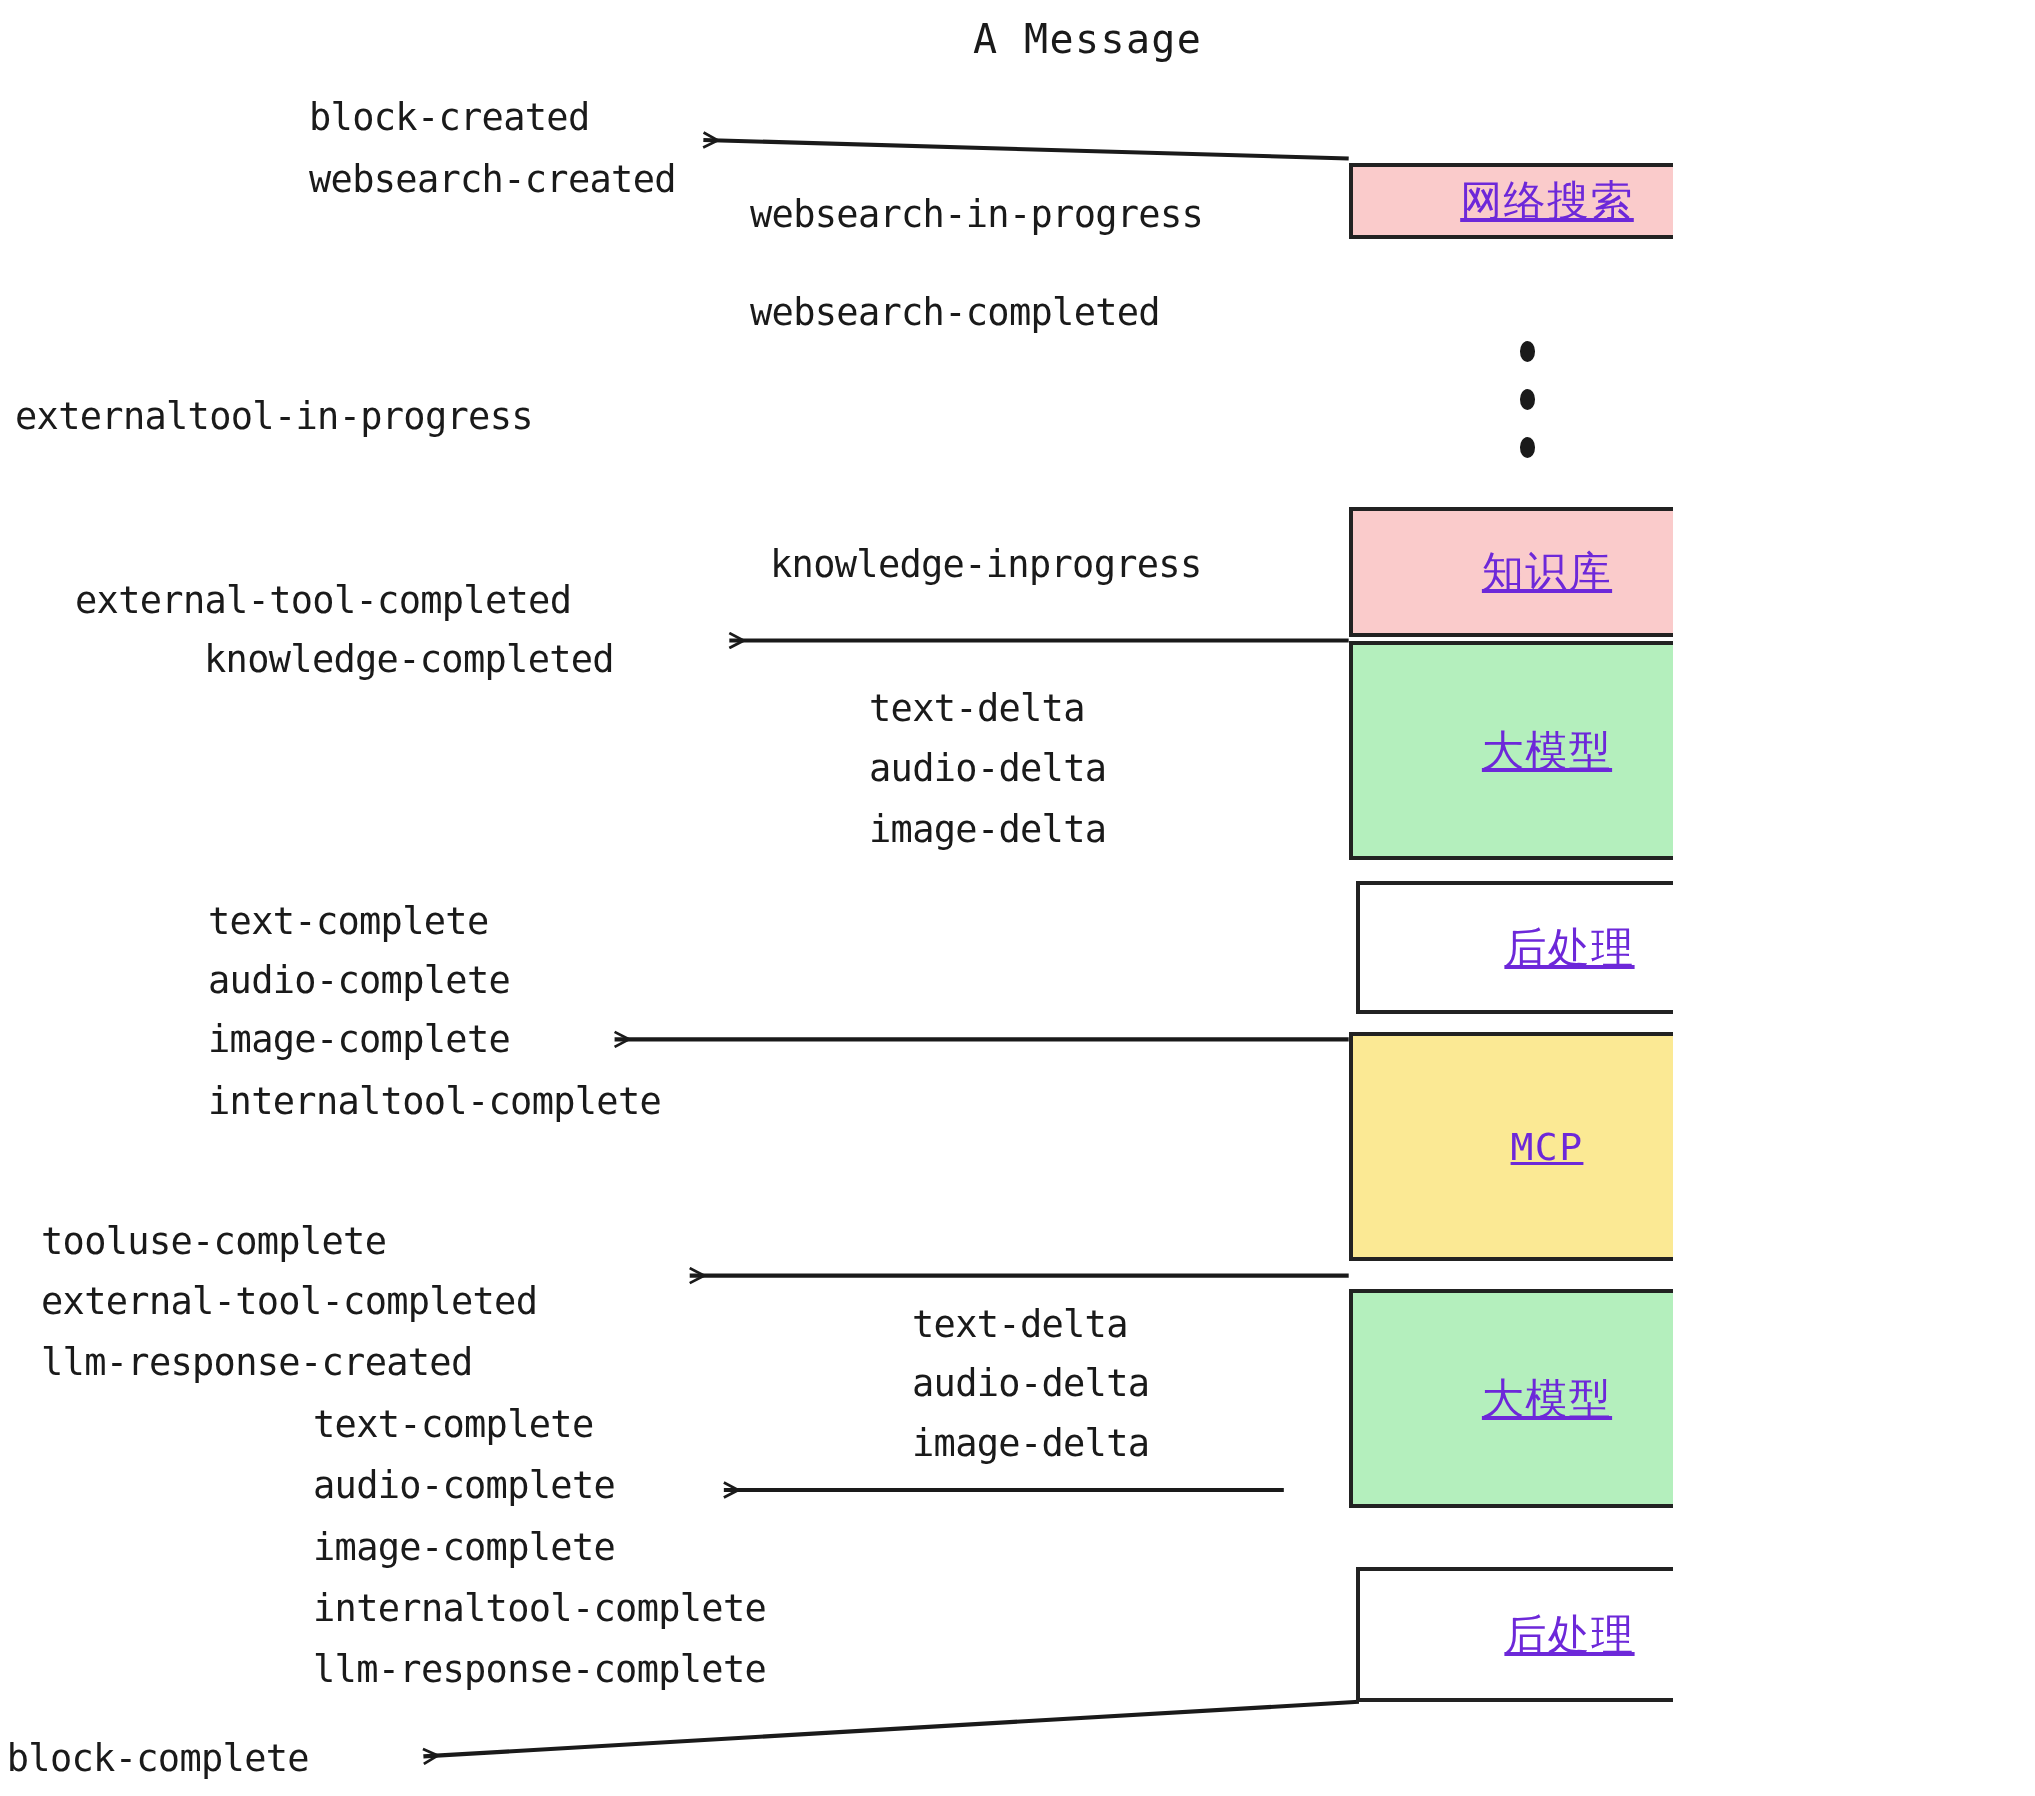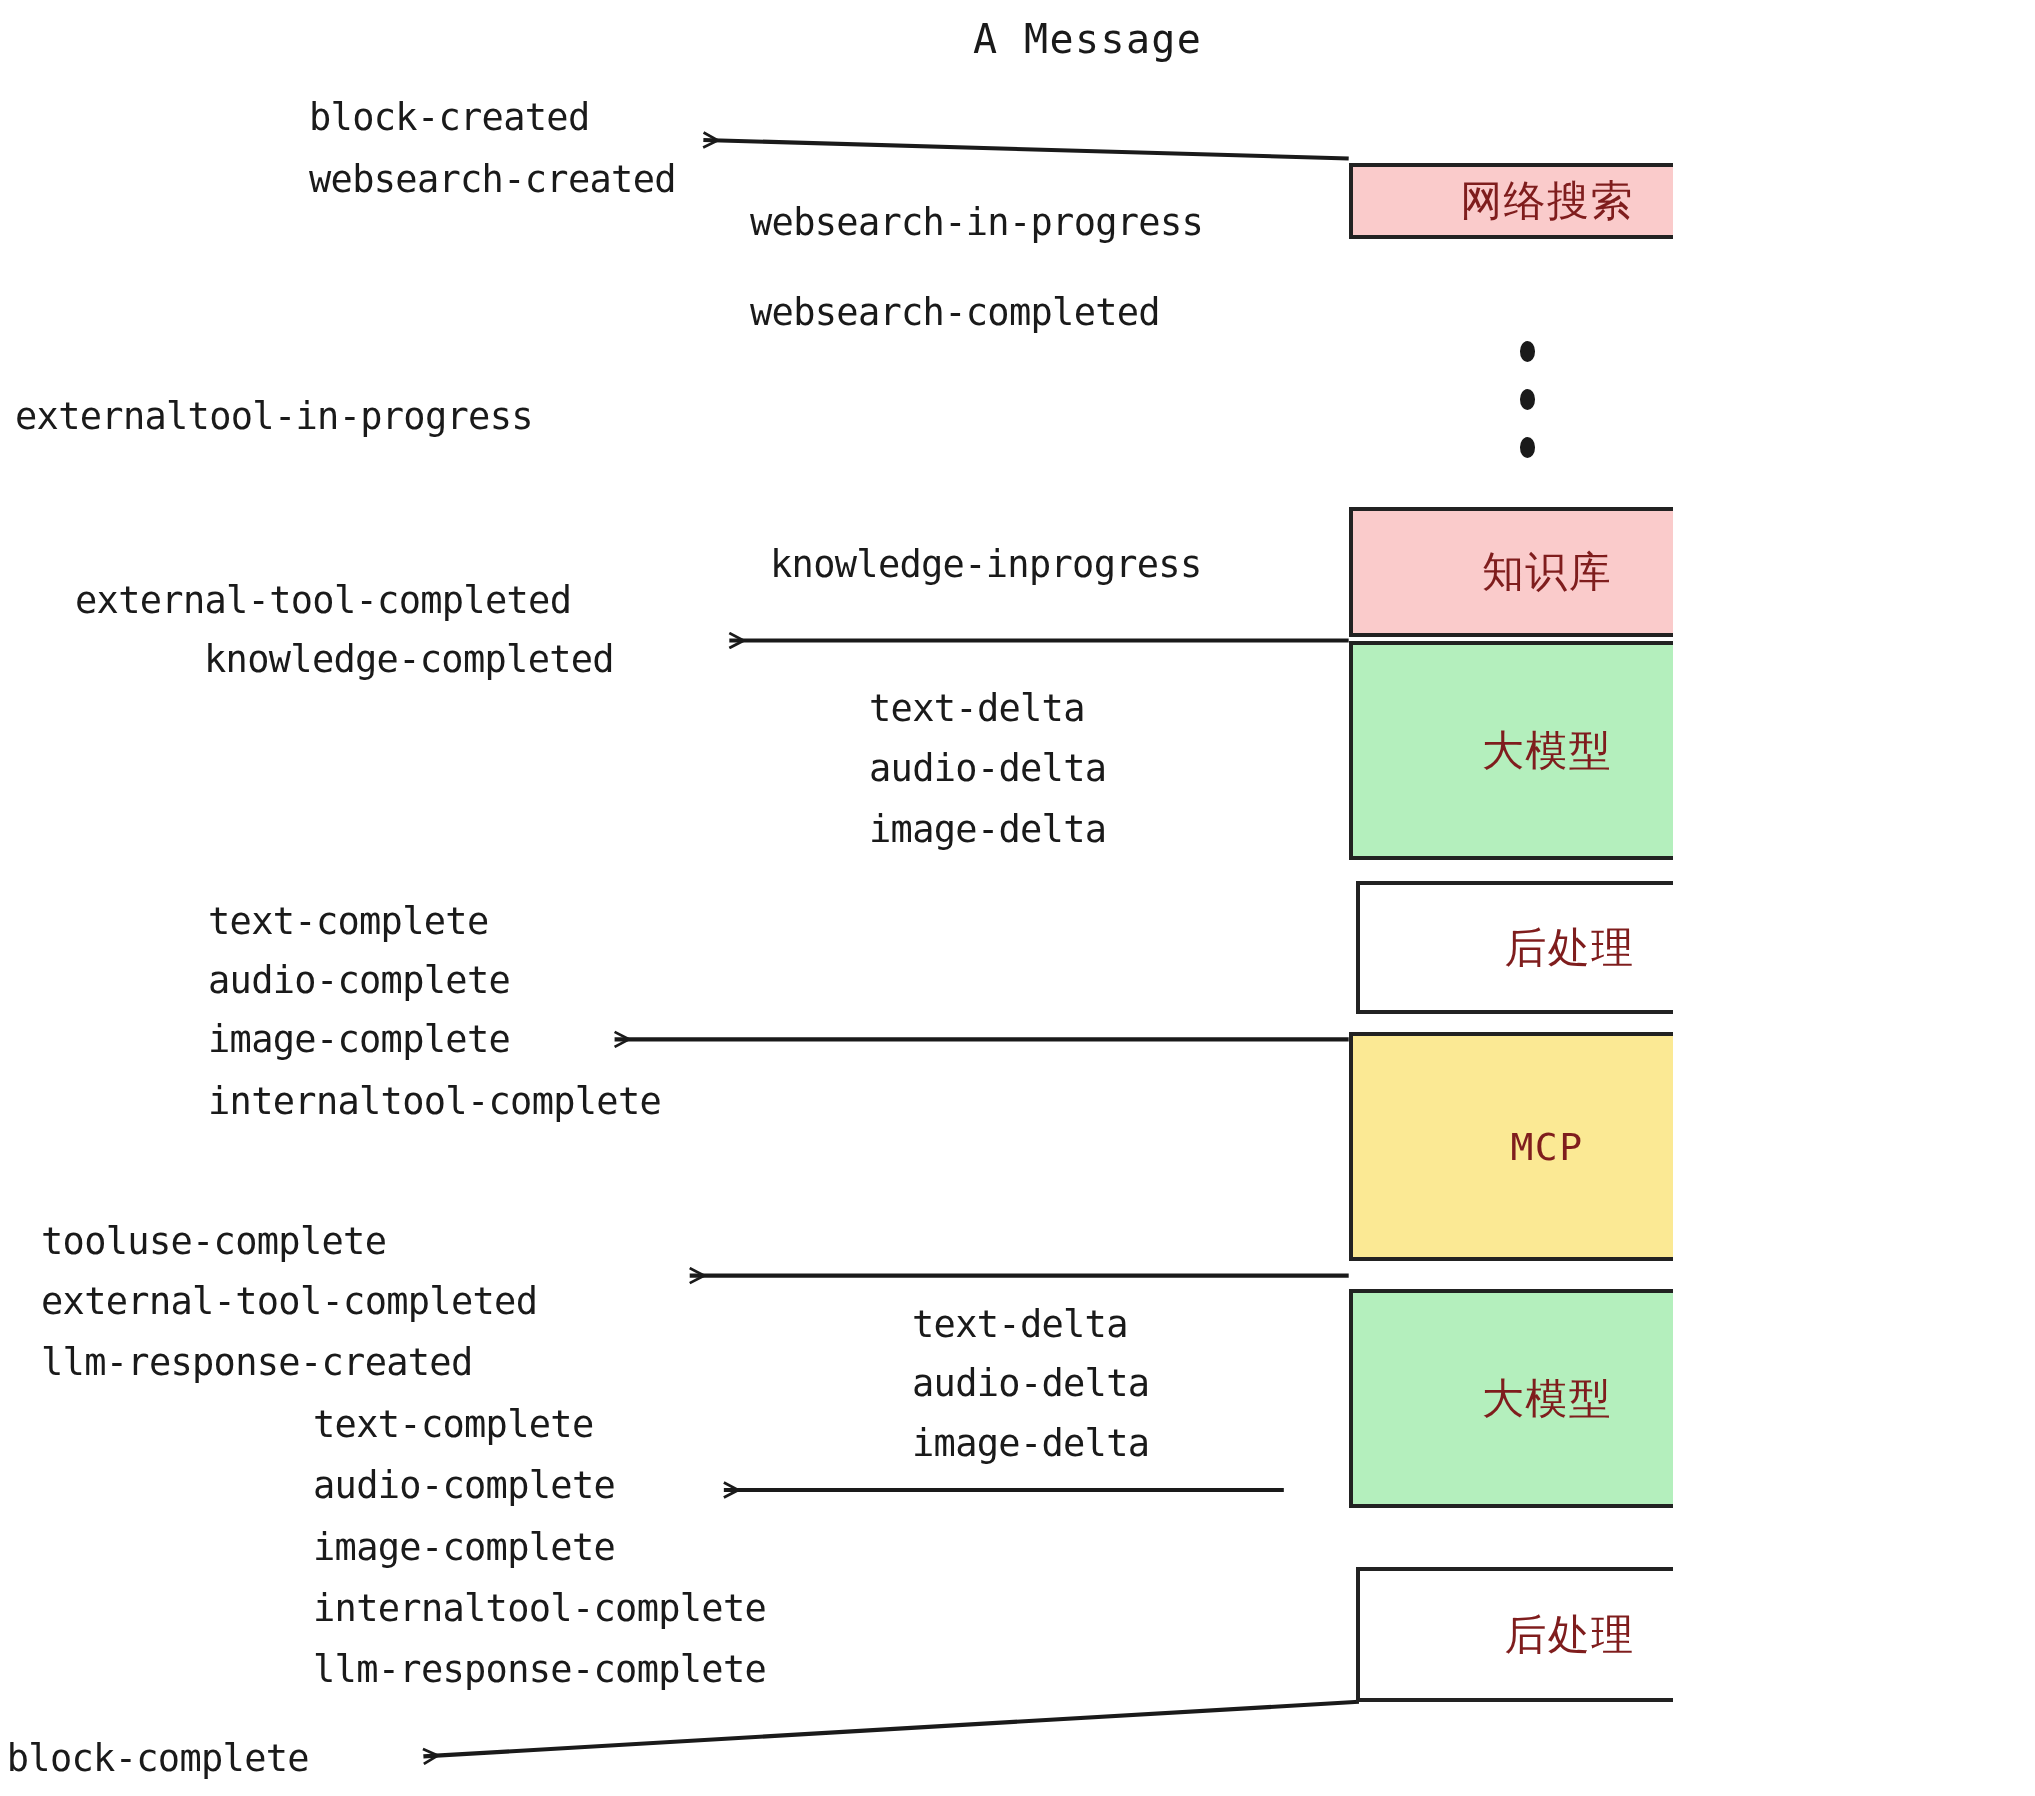--- a/index.html
+++ b/index.html
@@ -27,22 +27,23 @@
     position:absolute;
     border:4.8px solid #222;
     box-sizing:border-box;
     display:flex;
     align-items:center;
     justify-content:center;
   }
   .box span{
     font-family:"DejaVu Sans","Liberation Sans",sans-serif;
     font-size:42px;
-    color:#7f1d1d;
+    color:#6d28d9;
     letter-spacing:1.4px;
+    text-decoration:underline;
   }
   .box.mcp span{
     font-family:"DejaVu Sans Mono","Liberation Mono",monospace;
     font-size:38px;
   }
   .side-lbl{
     position:absolute;
     font-family:"DejaVu Sans","Liberation Sans",sans-serif;
     font-size:32px;
     color:#1a1a1a;
@@ -130,21 +131,21 @@
   </div>
 
   <div class="side-lbl" style="left:1825px; top:335px;">外部工具</div>
 
   <div class="side-lbl" style="left:1859px; top:1147px;">外部工具</div>
 
   <div class="lbl" style="left:309px; top:99px;">block-created</div>
 
   <div class="lbl" style="left:309px; top:161px;">websearch-created</div>
 
-  <div class="lbl" style="left:750px; top:204px;">websearch-in-progress</div>
+  <div class="lbl" style="left:750px; top:196px;">websearch-in-progress</div>
 
   <div class="lbl" style="left:750px; top:294px;">websearch-completed</div>
 
   <div class="lbl" style="left:15px; top:398px;">externaltool-in-progress</div>
 
   <div class="lbl" style="left:770px; top:546px;">knowledge-inprogress</div>
 
   <div class="lbl" style="left:75px; top:582px;">external-tool-completed</div>
 
   <div class="lbl" style="left:204px; top:641px;">knowledge-completed</div>

